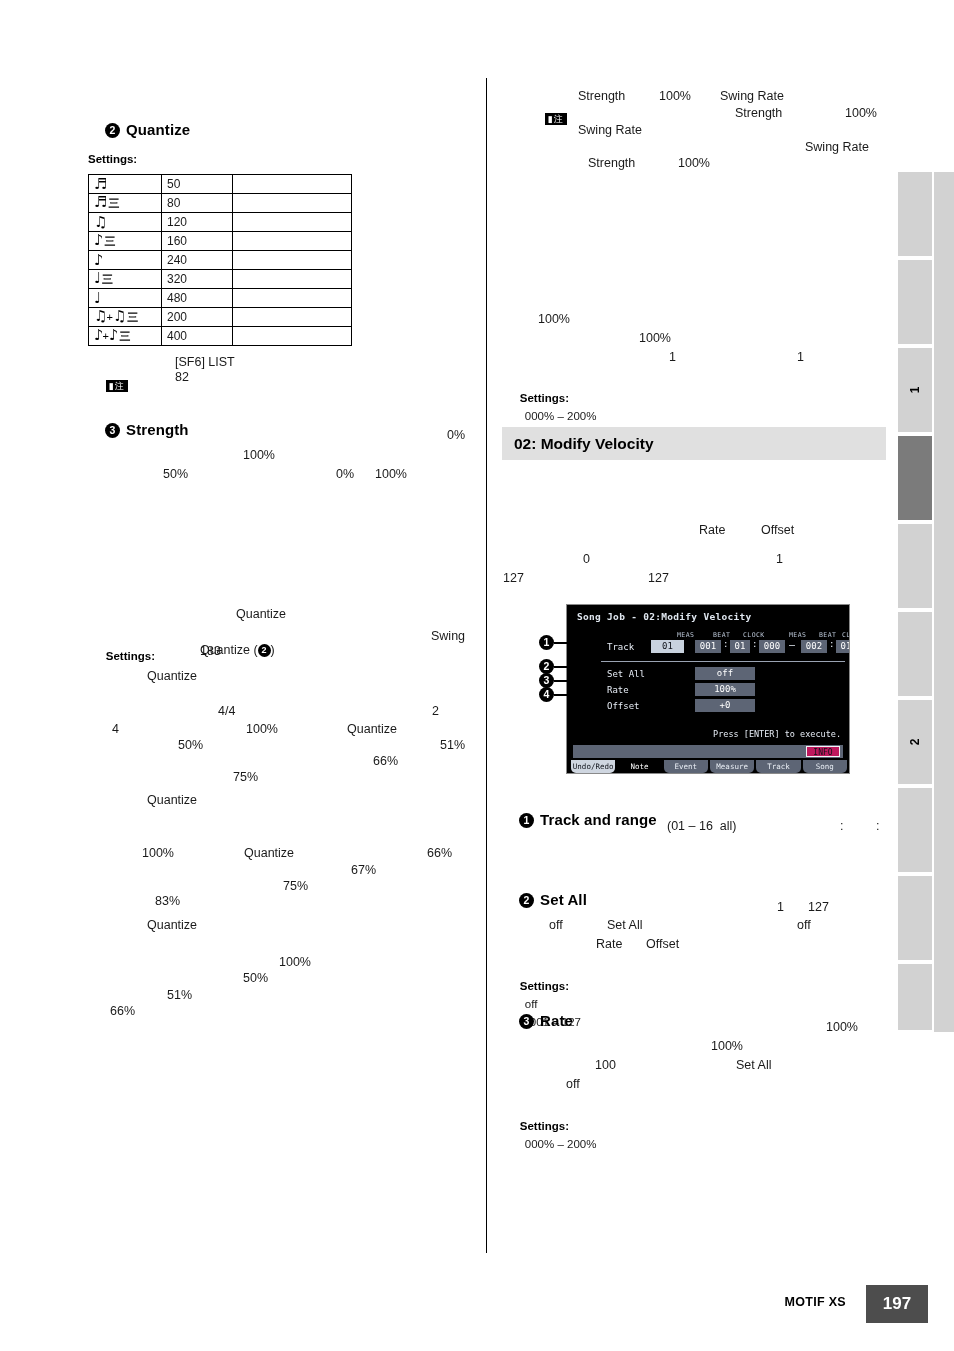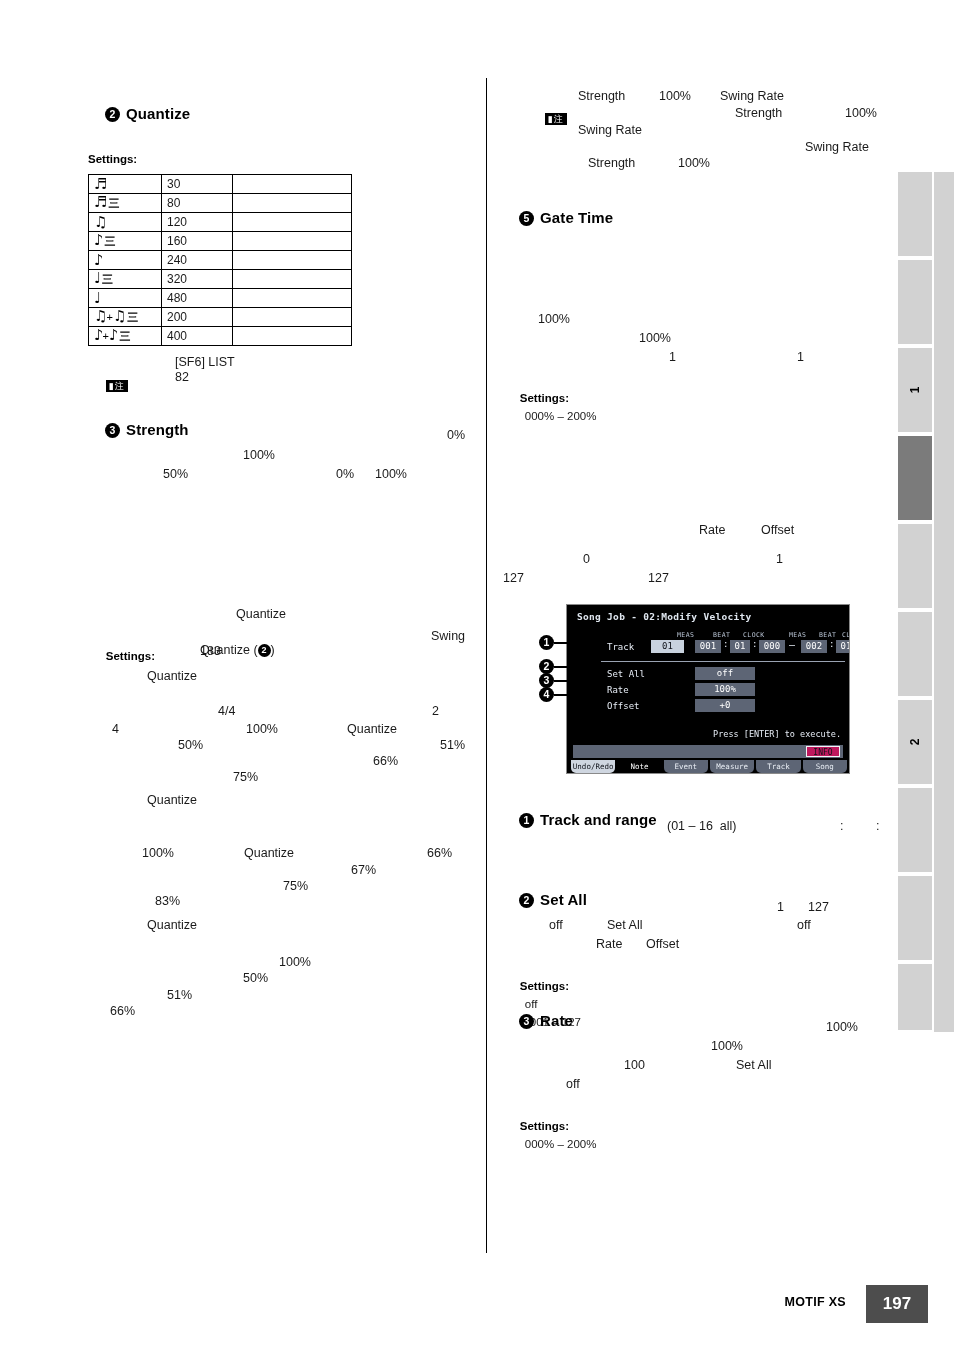--- a/index.html
+++ b/index.html
@@ -289,31 +289,31 @@
     line-height: 38px;
   }
 </style>
 </head>
 <body>
 
 <div id="page">
 
   <div id="divider"></div>
 
-  <div class="abs heading" style="left:88px; top:88px;">
+  <div class="abs heading" style="left:88px; top:104px;">
     <span class="bullet-num">2</span><span>Quantize</span>
   </div>
 
   <div class="abs settings-label" style="left:88px; top:153px;">Settings:</div>
 
   <table class="qtable" style="left:88px; top:174px;">
     <tbody id="qtable-body">
         <tr>
           <td class="c-note"><span class="noteglyph">♬</span></td>
-          <td class="c-val">30</td>
+          <td class="c-val">50</td>
           <td class="c-desc"></td>
         </tr>
         <tr>
           <td class="c-note"><span class="noteglyph">♬</span><span class="trip">三</span></td>
           <td class="c-val">80</td>
           <td class="c-desc"></td>
         </tr>
         <tr>
           <td class="c-note"><span class="noteglyph">♫</span></td>
           <td class="c-val">120</td>
@@ -412,34 +412,32 @@
   <div class="abs body-text" style="left:578px; top:89px;">Strength</div>
   <div class="abs body-text" style="left:659px; top:89px;">100%</div>
   <div class="abs body-text" style="left:720px; top:89px;">Swing Rate</div>
   <div class="abs body-text" style="left:735px; top:106px;">Strength</div>
   <div class="abs body-text" style="left:845px; top:106px;">100%</div>
   <div class="abs body-text" style="left:578px; top:123px;">Swing Rate</div>
   <div class="abs body-text" style="left:805px; top:140px;">Swing Rate</div>
   <div class="abs body-text" style="left:588px; top:156px;">Strength</div>
   <div class="abs body-text" style="left:678px; top:156px;">100%</div>
 
-  <div class="abs heading" style="left:502px; top:192px;">
-    <span class="bullet-num">5</span><span>Gate Time</span>
-  </div>
 
   <div class="abs body-text" style="left:538px; top:312px;">100%</div>
   <div class="abs body-text" style="left:639px; top:331px;">100%</div>
   <div class="abs body-text" style="left:669px; top:350px;">1</div>
   <div class="abs body-text" style="left:797px; top:350px;">1</div>
 
   <div class="abs" style="left:502px; top:370px;">
     <span class="settings-label">Settings:</span>
     <span class="settings-val" style="margin-left:5px;">000% – 200%</span>
   </div>
 
+  <div class="section-bar" style="left:502px; top:427px; width:384px; height:33px;">02: Modify Velocity</div>
 
   <div class="abs body-text" style="left:699px; top:523px;">Rate</div>
   <div class="abs body-text" style="left:761px; top:523px;">Offset</div>
   <div class="abs body-text" style="left:583px; top:552px;">0</div>
   <div class="abs body-text" style="left:776px; top:552px;">1</div>
   <div class="abs body-text" style="left:503px; top:571px;">127</div>
   <div class="abs body-text" style="left:648px; top:571px;">127</div>
 
   <div id="lcd-wrap">
 
@@ -528,21 +526,21 @@
     <span class="settings-label">Settings:</span>
     <span class="settings-val" style="margin-left:5px;">off</span>
     <span class="settings-val" style="margin-left:10px;">001 – 127</span>
   </div>
 
   <div class="abs heading" style="left:502px; top:995px;">
     <span class="bullet-num">3</span><span>Rate</span>
   </div>
   <div class="abs body-text" style="left:826px; top:1020px;">100%</div>
   <div class="abs body-text" style="left:711px; top:1039px;">100%</div>
-  <div class="abs body-text" style="left:595px; top:1058px;margin-left:29px;">100</div>
+  <div class="abs body-text" style="left:595px; top:1058px;">100</div>
   <div class="abs body-text" style="left:736px; top:1058px;">Set All</div>
   <div class="abs body-text" style="left:566px; top:1077px;">off</div>
 
   <div class="abs" style="left:502px; top:1098px;">
     <span class="settings-label">Settings:</span>
     <span class="settings-val" style="margin-left:5px;">000% – 200%</span>
   </div>
 
   <div id="tabstrip">
     <div class="rail"></div>

